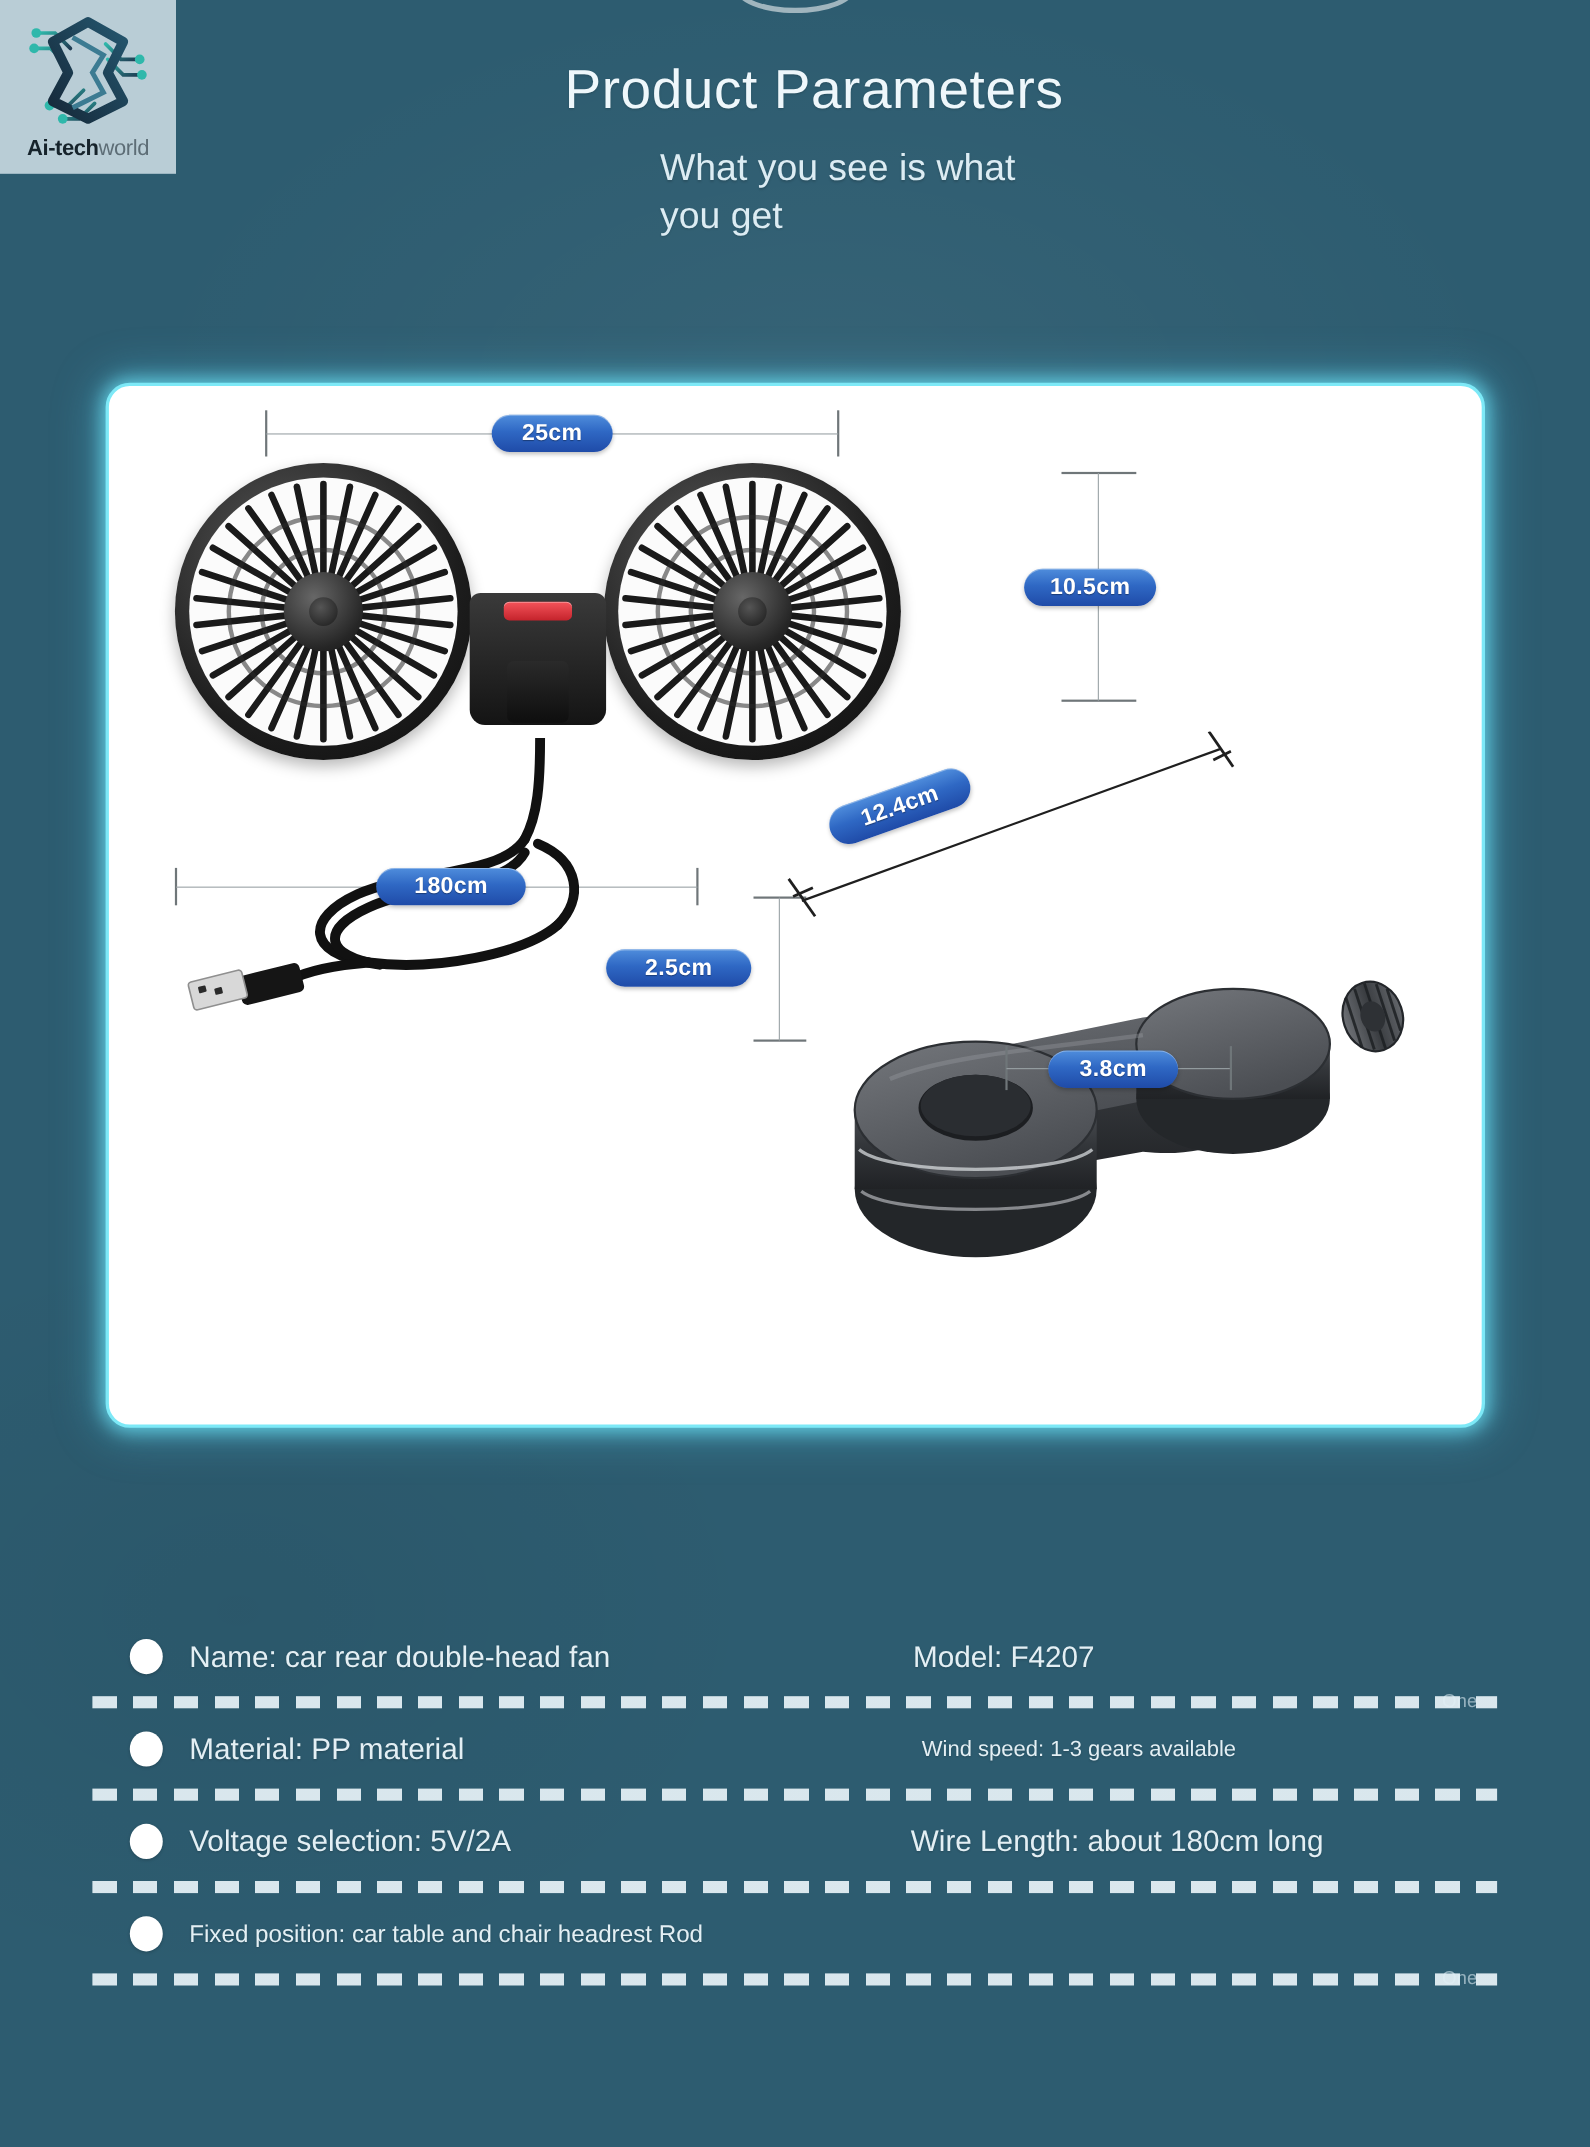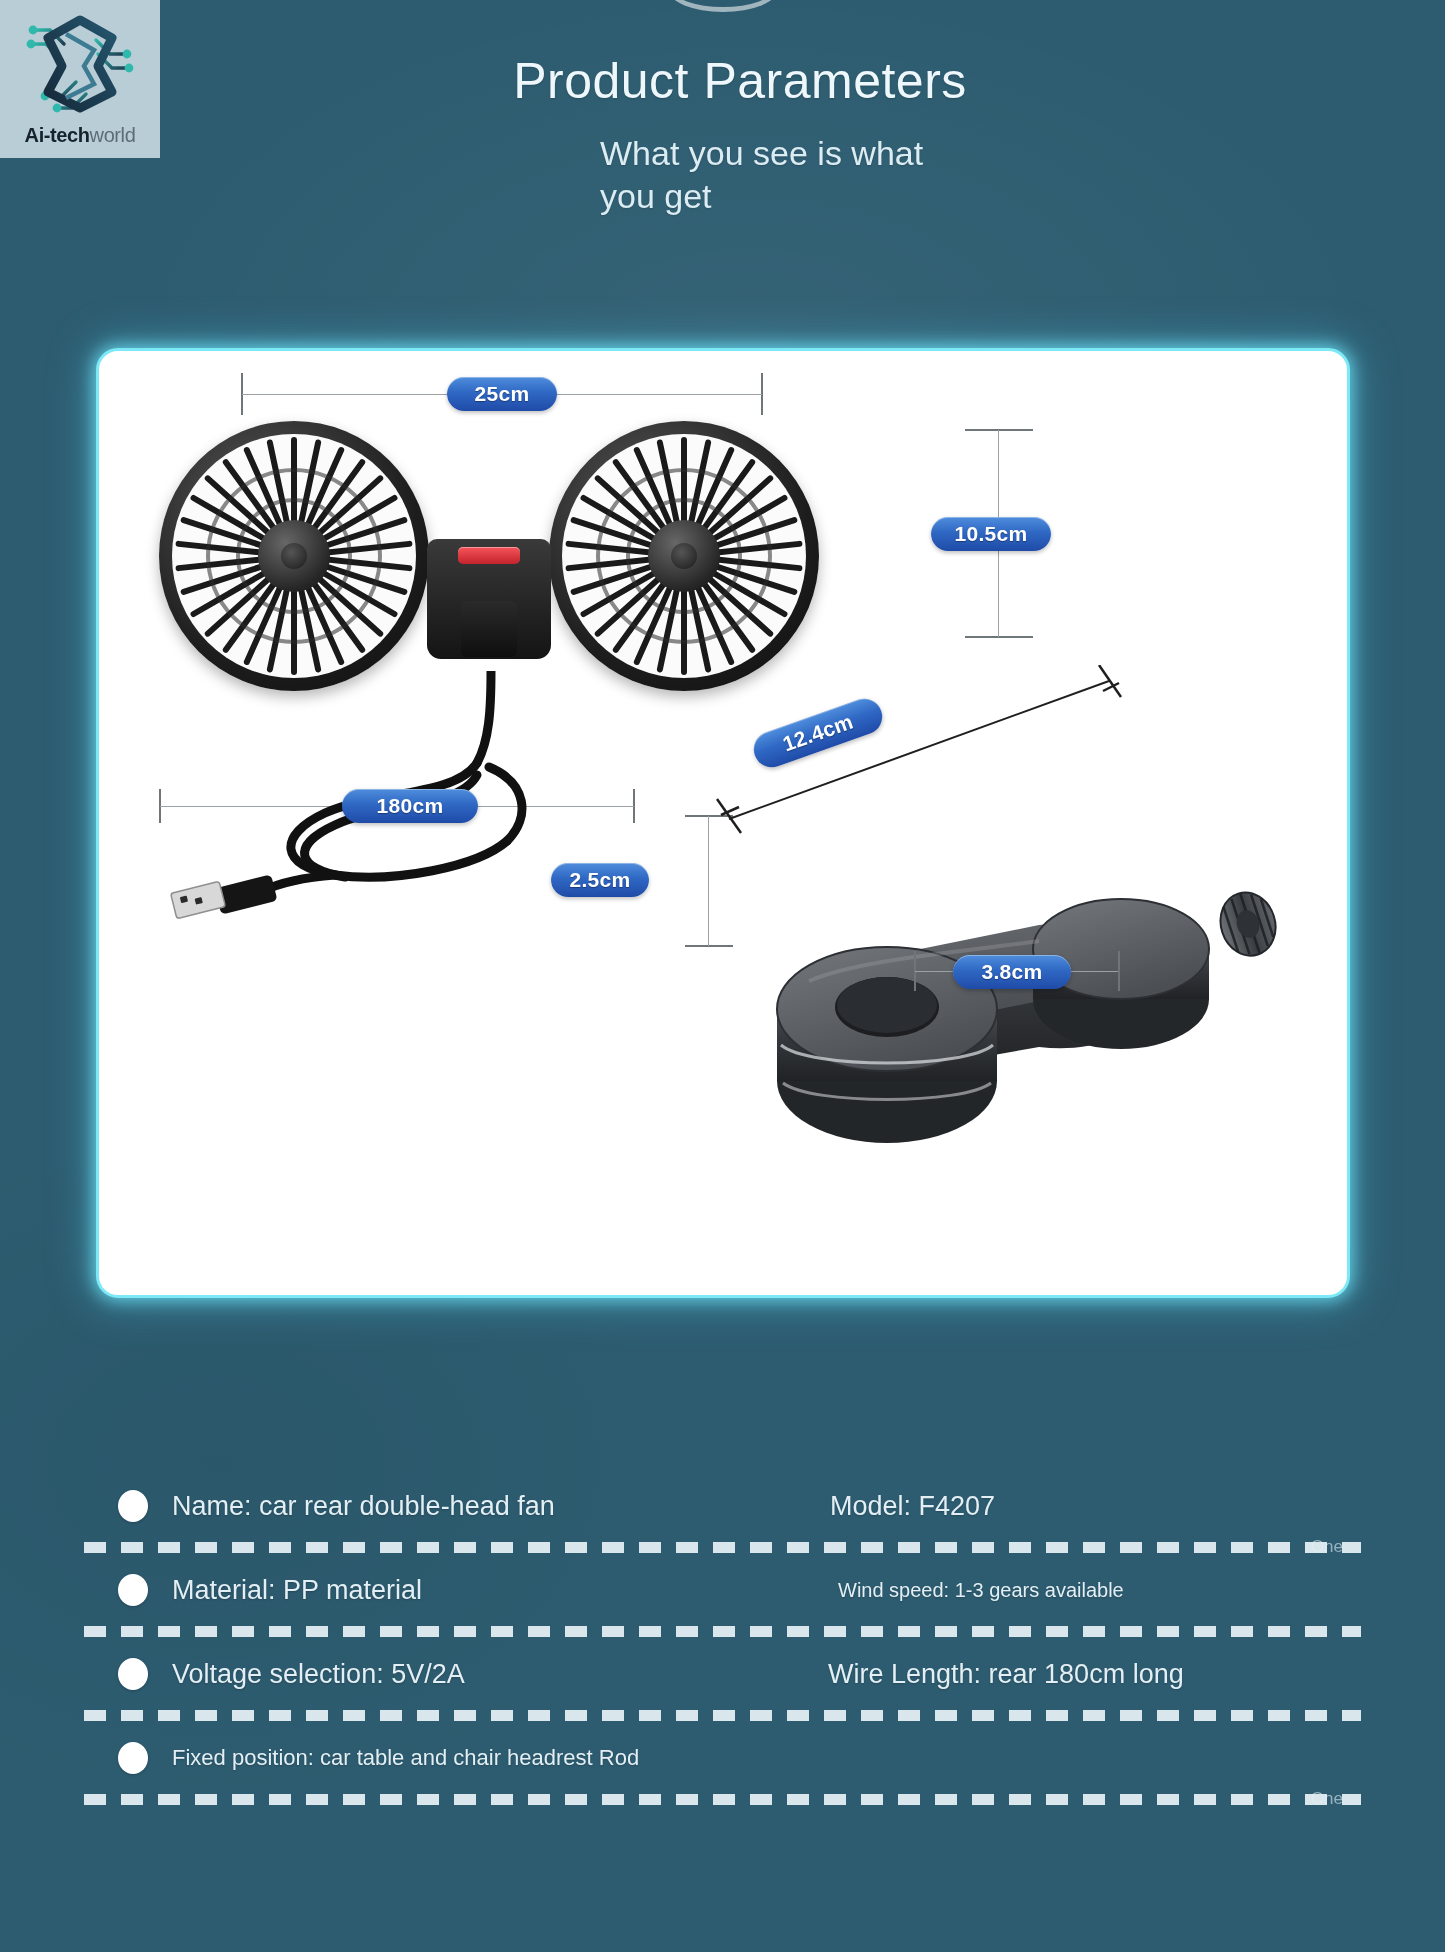--- a/index.html
+++ b/index.html
@@ -612,21 +612,21 @@
       <line x1="6" y1="134" x2="30" y2="168" stroke="#1f1f1f" stroke-width="2.5"></line>
       <line x1="388" y1="0" x2="410" y2="32" stroke="#1f1f1f" stroke-width="2.5"></line>
       <line x1="10" y1="150" x2="28" y2="142" stroke="#1f1f1f" stroke-width="2.5"></line>
       <line x1="392" y1="26" x2="408" y2="18" stroke="#1f1f1f" stroke-width="2.5"></line>
     </svg>
     <div class="dim" style="left:652px; top:364px; width:134px; height:36px; transform:rotate(-19.5deg);">12.4cm</div>
 
     <div class="cap cap-h" style="left:586px; top:464px; width:48px; height:2px;"></div>
     <div class="cap cap-h" style="left:586px; top:594px; width:48px; height:2px;"></div>
     <div class="rule rule-v" style="left:609px; top:465px; height:130px;"></div>
-    <div class="dim" style="left:452px; top:512px; width:98px; height:34px;">2.5cm</div>
+    <div class="dim" style="left:452px; top:512px; width:132px; height:34px;">2.5cm</div>
 
     <div class="cap cap-v" style="left:815px; top:600px; width:2px; height:40px;"></div>
     <div class="cap cap-v" style="left:1019px; top:600px; width:2px; height:40px;"></div>
     <div class="rule rule-h" style="left:816px; top:620px; width:203px;"></div>
     <div class="dim" style="left:854px; top:604px; width:118px; height:34px;">3.8cm</div>
 
   </div>
 </div>
 
 <div class="specs">
@@ -645,21 +645,21 @@
     <div class="spec-left">Material: PP material</div>
     <div class="spec-right small" style="left:838px;">Wind speed: 1-3 gears available</div>
   </div>
   <div class="divider">
     <div class="divider-note"></div>
   </div>
 
   <div class="spec-row">
     <div class="bullet"></div>
     <div class="spec-left">Voltage selection: 5V/2A</div>
-    <div class="spec-right" style="left:828px;">Wire Length: rear 180cm long</div>
+    <div class="spec-right" style="left:828px;">Wire Length: about 180cm long</div>
   </div>
   <div class="divider">
     <div class="divider-note"></div>
   </div>
 
   <div class="spec-row">
     <div class="bullet"></div>
     <div class="spec-left small">Fixed position: car table and chair headrest Rod</div>
   </div>
   <div class="divider">

